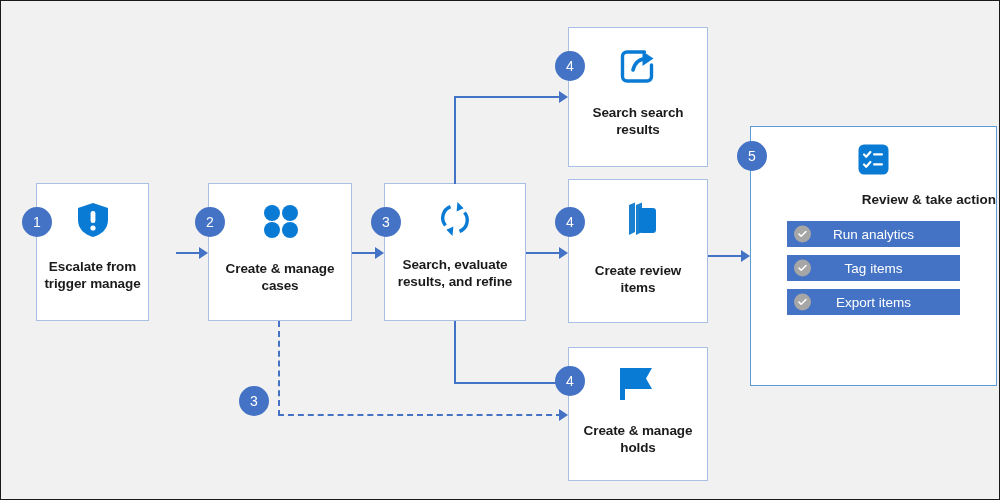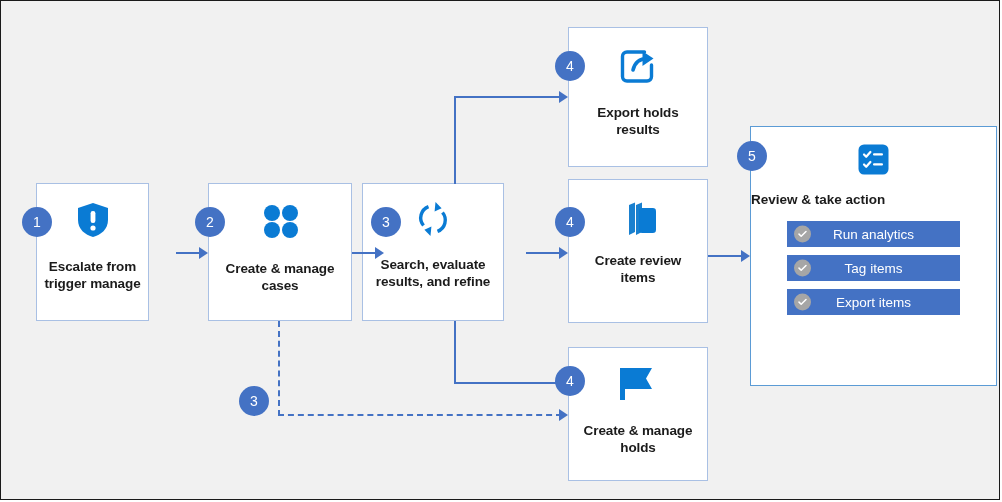--- a/index.html
+++ b/index.html
@@ -72,21 +72,21 @@
     z-index:3;
   }
   
   #panel5{
     position:absolute;
     background:#ffffff;
     border:1px solid #5b9bd5;
     box-sizing:border-box;
   }
   #panel5 .panel-title{
-    text-align:left;
+    text-align:right;
     color:#1b1b1b;
     font-size:13.5px;
     font-weight:bold;
   }
   .action-btn{
     position:relative;
     background:#4472c4;
     color:#ffffff;
     font-size:13.5px;
     height:26px;
@@ -160,21 +160,21 @@
         <circle cx="28" cy="26" r="8" fill="#0a7bd4"></circle>
       </svg>
     </div>
     <div class="label" style="margin-top:22px;">
       <div>Create &amp; manage</div>
       <div>cases</div>
     </div>
   </div>
   <div class="badge" style="left:194px;top:206px;">2</div>
 
-  <div class="node" style="left:361px;top:182px;width:142px;height:138px;">
+  <div class="node" style="left:383px;top:182px;width:142px;height:138px;">
     <div class="icon" style="margin-top:16px;">
       <svg width="36" height="38" viewBox="0 0 36 38" aria-hidden="true">
         <path d="M27.5 12.5 A12 12 0 0 1 22.5 31.4" fill="none" stroke="#0a7bd4" stroke-width="3.4" stroke-linecap="butt"></path>
         <path d="M8.5 25.5 A12 12 0 0 1 13.5 6.6" fill="none" stroke="#0a7bd4" stroke-width="3.4" stroke-linecap="butt"></path>
         <path d="M20.5 2 L26.6 8.2 L19.6 11.6 Z" fill="#0a7bd4"></path>
         <path d="M15.5 36 L9.4 29.8 L16.4 26.4 Z" fill="#0a7bd4"></path>
       </svg>
     </div>
     <div class="label" style="margin-top:18px;">
       <div>Search, evaluate</div>
@@ -185,35 +185,35 @@
 
   <div class="node" style="left:567px;top:26px;width:140px;height:140px;">
     <div class="icon" style="margin-top:20px;">
       <svg width="36" height="36" viewBox="0 0 36 36" aria-hidden="true">
         <path d="M24.5 4 H7 A4.5 4.5 0 0 0 2.5 8.5 V28.5 A4.5 4.5 0 0 0 7 33 H27 A4.5 4.5 0 0 0 31.5 28.5 V17" fill="none" stroke="#0a7bd4" stroke-width="3.4" stroke-linecap="round" stroke-linejoin="round"></path>
         <path d="M13 22 C15 13.5 21 10.5 27.5 10.5" fill="none" stroke="#0a7bd4" stroke-width="3.6" stroke-linecap="round"></path>
         <path d="M22.5 3.2 L33.5 10.6 L22.5 18 Z" fill="#0a7bd4"></path>
       </svg>
     </div>
     <div class="label" style="margin-top:20px;">
-      <div>Export holds</div>
+      <div>Search search</div>
       <div>results</div>
     </div>
   </div>
   <div class="badge" style="left:554px;top:50px;">4</div>
 
   <div class="node" style="left:567px;top:178px;width:140px;height:144px;">
     <div class="icon" style="margin-top:22px;">
       <svg width="38" height="36" viewBox="0 0 38 36" aria-hidden="true">
         <path d="M10 3 L16 0.5 L16 30 L10 33 Z" fill="#1a80cf"></path>
         <path d="M17 3 L23 0.5 L23 30 L17 33 Z" fill="#1a80cf"></path>
         <rect x="20" y="6" width="17" height="25" rx="3.2" fill="#0a7bd4"></rect>
       </svg>
     </div>
-    <div class="label" style="margin-top:14px;">
+    <div class="label" style="margin-top:24px;">
       <div>Create review</div>
       <div>items</div>
     </div>
   </div>
   <div class="badge" style="left:554px;top:206px;">4</div>
 
   <div class="node" style="left:567px;top:346px;width:140px;height:134px;">
     <div class="icon" style="margin-top:18px;">
       <svg width="40" height="36" viewBox="0 0 40 36" aria-hidden="true">
         <rect x="2" y="2" width="5" height="32" fill="#0a7bd4"></rect>

